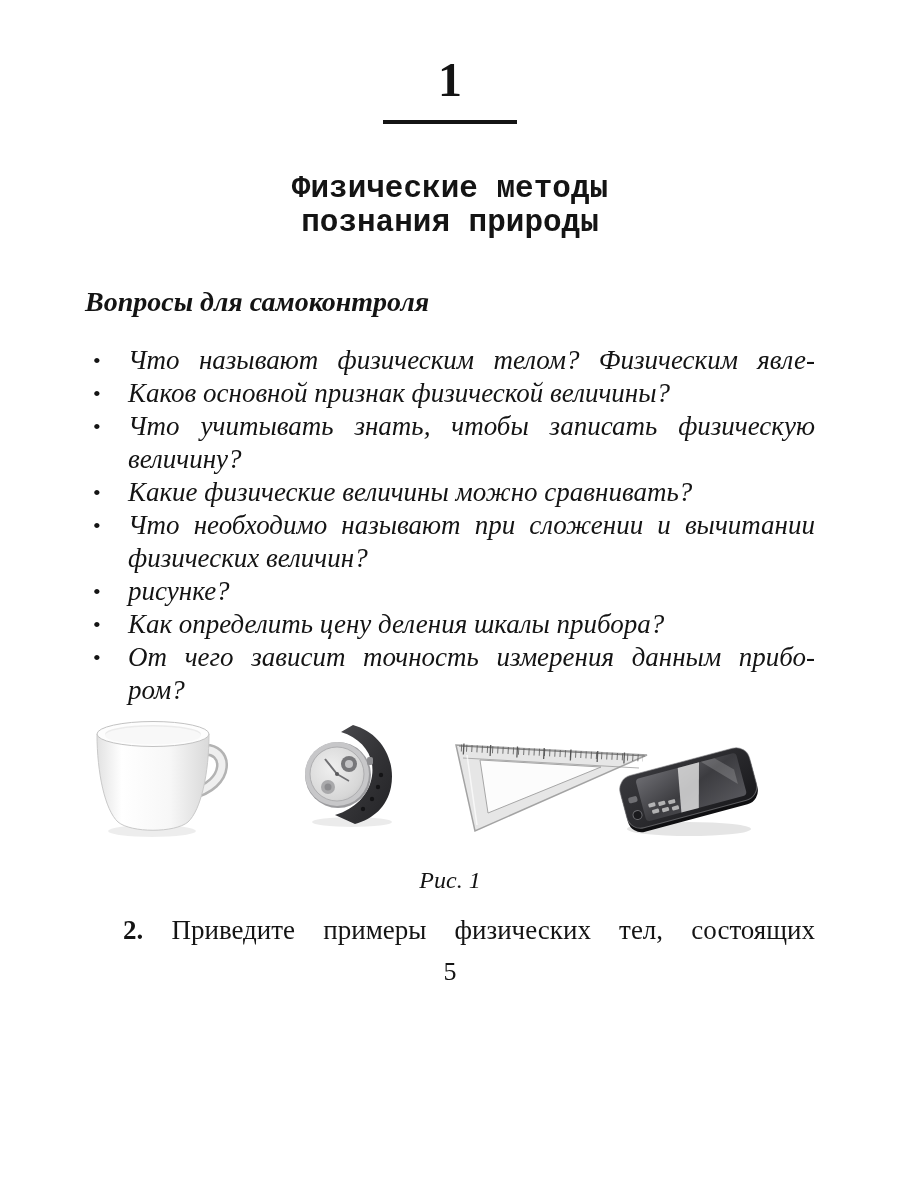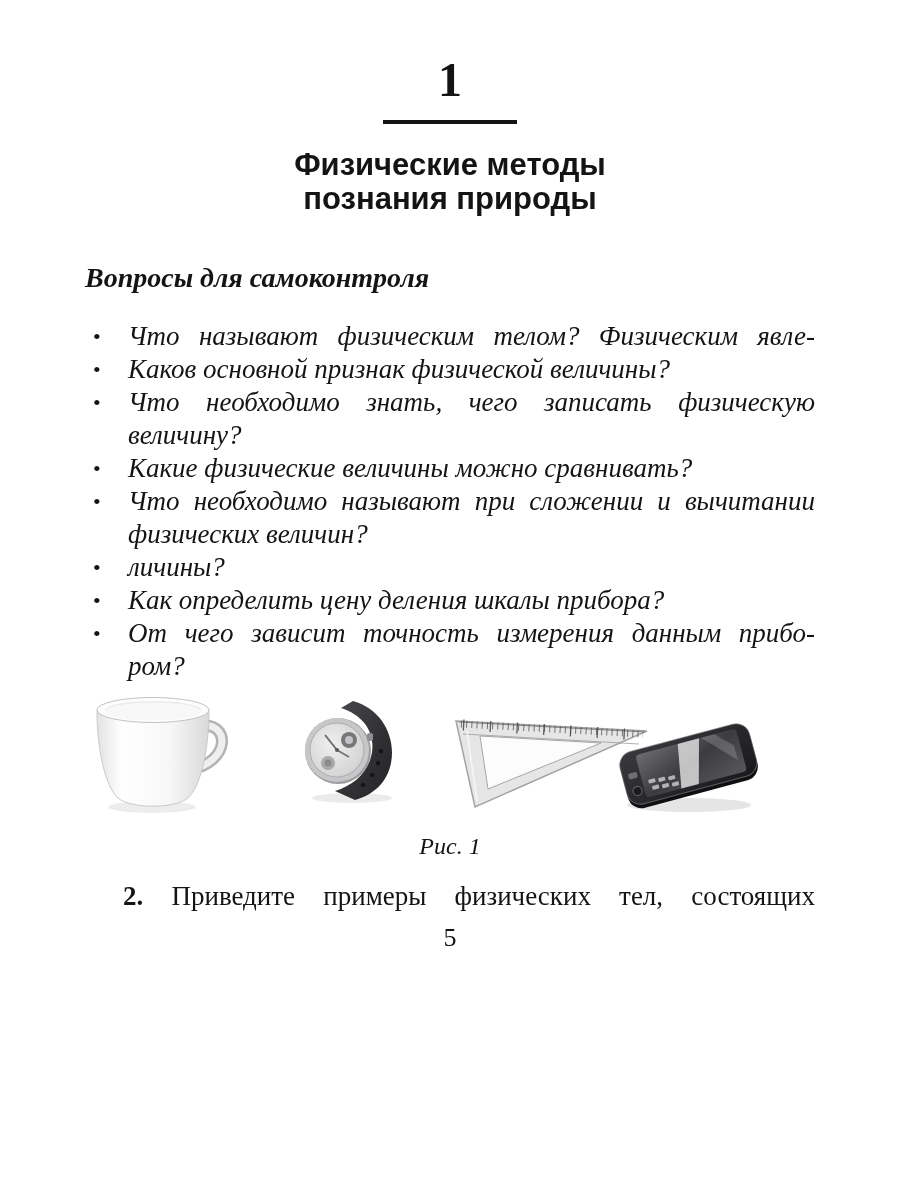--- a/index.html
+++ b/index.html
@@ -12,23 +12,23 @@
 
   
   .chapter-number{
     margin-top:56px;text-align:center;
     font-size:48px;font-weight:bold;line-height:1;
   }
   .chapter-rule{
     width:134px;height:4px;background:#141414;margin:16px auto 0;
   }
   .title{
-    font-family:Liberation Sans, sans-serif;font-weight:bold;
+    font-family:Liberation Mono, monospace;font-weight:bold;
     font-size:31px;line-height:34px;text-align:center;
-    max-width:350px;margin:24px auto 0;
+    max-width:350px;margin:48px auto 0;
   }
   .subtitle{
     margin-top:46px;text-align:left;
     font-size:28px;font-weight:bold;font-style:italic;
   }
 
   
   .questions{margin-top:26px;}
   .q-item{display:flex;align-items:flex-start;padding-left:8px;}
   .bullet{
@@ -45,21 +45,21 @@
   .t-num{font-weight:bold;}
 
   
   .figure{position:relative;height:134px;margin-top:4px;}
   .fig-obj{position:absolute;}
   .fig-mug{left:5px;top:6px;width:140px;height:122px;}
   .fig-watch{left:212px;top:8px;width:106px;height:110px;}
   .fig-ruler{left:368px;top:14px;width:198px;height:112px;}
   .fig-phone{left:524px;top:26px;width:158px;height:102px;}
   .fig-caption{
-    text-align:center;font-style:italic;font-size:24px;margin-top:12px;
+    text-align:center;font-style:italic;font-size:24px;margin-top:22px;
   }
 
   .page-number{text-align:center;font-size:26px;margin-top:10px;}
 </style>
 </head>
 <body>
 
 <div class="page">
 
   <div class="chapter-number">1</div>
@@ -78,41 +78,41 @@
       </div>
       <div class="q-item">
         <span class="bullet">•</span>
         <div class="q-text">
           <div class="q-line">Каков основной признак физической величины?</div>
         </div>
       </div>
       <div class="q-item">
         <span class="bullet">•</span>
         <div class="q-text">
-          <div class="q-line stretch">Что необходимо знать, чего записать физическую</div>
+          <div class="q-line stretch">Что учитывать знать, чтобы записать физическую</div>
           <div class="q-line">величину?</div>
         </div>
       </div>
       <div class="q-item">
         <span class="bullet">•</span>
         <div class="q-text">
           <div class="q-line">Какие физические величины можно сравнивать?</div>
         </div>
       </div>
       <div class="q-item">
         <span class="bullet">•</span>
         <div class="q-text">
           <div class="q-line stretch">Что необходимо называют при сложении и вычитании</div>
           <div class="q-line">физических величин?</div>
         </div>
       </div>
       <div class="q-item">
         <span class="bullet">•</span>
         <div class="q-text">
-          <div class="q-line">личины?</div>
+          <div class="q-line">рисунке?</div>
         </div>
       </div>
       <div class="q-item">
         <span class="bullet">•</span>
         <div class="q-text">
           <div class="q-line">Как определить цену деления шкалы прибора?</div>
         </div>
       </div>
       <div class="q-item">
         <span class="bullet">•</span>

